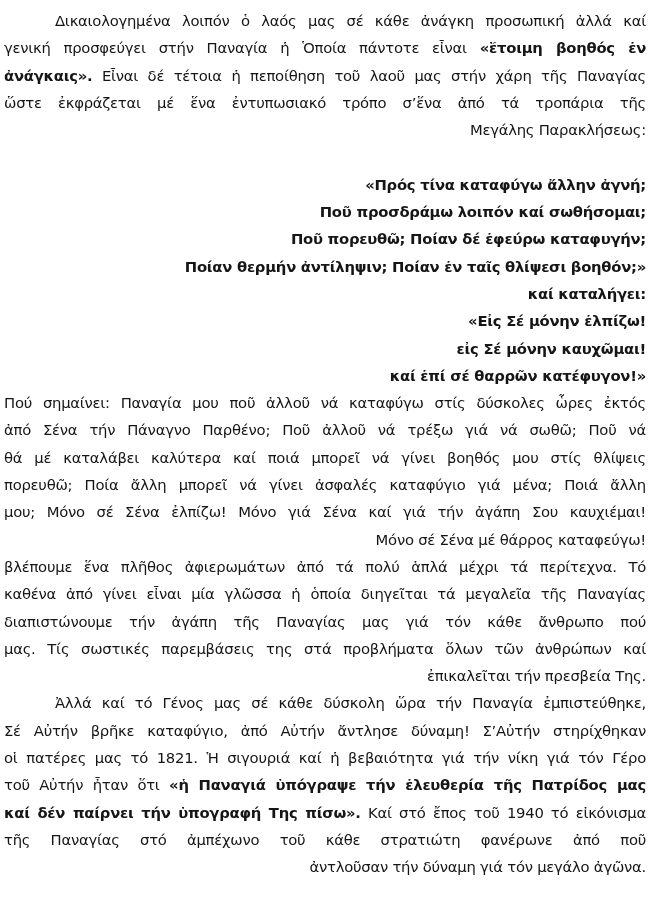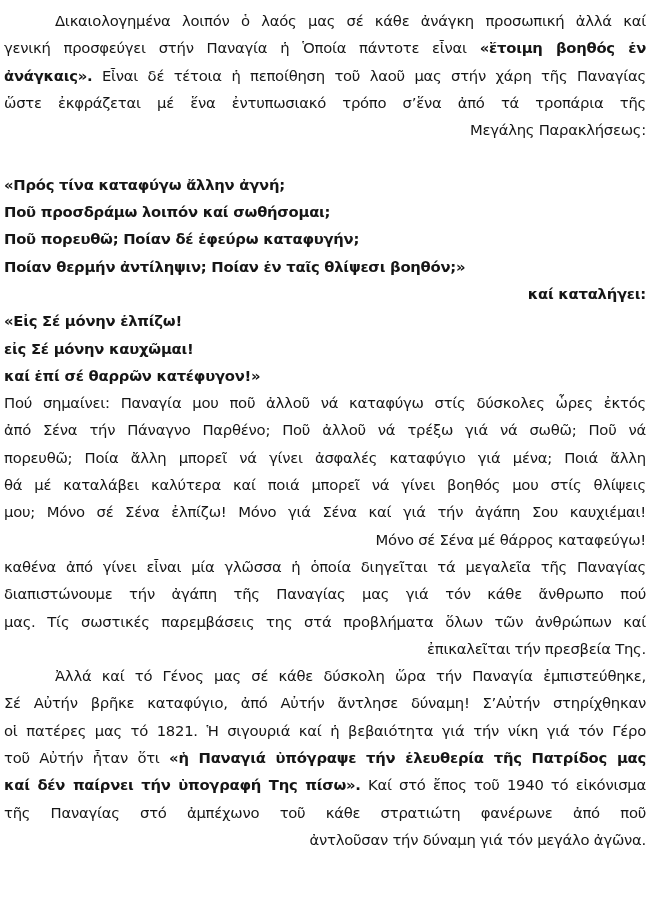--- a/index.html
+++ b/index.html
@@ -25,21 +25,21 @@
     line-height: 27.3px;
     letter-spacing: -0.25px;
     min-height: 27.3px;
     overflow: hidden;
   }
   .line.justify {
     text-align: justify;
     text-align-last: justify;
   }
   .line.left   { text-align: right; }
-  .line.center { text-align: left; }
+  .line.center { text-align: right; }
   .line.indent { text-indent: 51px; }
   .seg.bold { font-weight: bold; }
   .spacer { height: 27.3px; }
 </style>
 </head>
 <body>
 
 <div class="page" style="background: rgb(255, 255, 255); color: rgb(22, 22, 22);">
     <div class="block">
       <div class="line justify indent"><span class="seg">Δικαιολογημένα λοιπόν ὁ λαός μας σέ κάθε ἀνάγκη προσωπική ἀλλά καί</span></div>
@@ -59,26 +59,27 @@
       <div class="line left"><span class="seg bold">καί καταλήγει:</span></div>
     </div>
     <div class="block">
       <div class="line center"><span class="seg bold">«Εἰς Σέ μόνην ἐλπίζω!</span></div>
       <div class="line center"><span class="seg bold">εἰς Σέ μόνην καυχῶμαι!</span></div>
       <div class="line center"><span class="seg bold">καί ἐπί σέ θαρρῶν κατέφυγον!»</span></div>
     </div>
     <div class="block">
       <div class="line justify"><span class="seg">Πού σημαίνει: Παναγία μου ποῦ ἀλλοῦ νά καταφύγω στίς δύσκολες ὧρες ἐκτός</span></div>
       <div class="line justify"><span class="seg">ἀπό Σένα τήν Πάναγνο Παρθένο; Ποῦ ἀλλοῦ νά τρέξω γιά νά σωθῶ; Ποῦ νά</span></div>
+      <div class="line justify"><span class="seg">θά μέ καταλάβει καλύτερα καί ποιά μπορεῖ νά γίνει βοηθός μου στίς θλίψεις</span></div>
       <div class="line justify"><span class="seg">πορευθῶ; Ποία ἄλλη μπορεῖ νά γίνει ἀσφαλές καταφύγιο γιά μένα; Ποιά ἄλλη</span></div>
-      <div class="line justify"><span class="seg">θά μέ καταλάβει καλύτερα καί ποιά μπορεῖ νά γίνει βοηθός μου στίς θλίψεις</span></div>
       <div class="line justify"><span class="seg">μου; Μόνο σέ Σένα ἐλπίζω! Μόνο γιά Σένα καί γιά τήν ἀγάπη Σου καυχιέμαι!</span></div>
       <div class="line left"><span class="seg">Μόνο σέ Σένα μέ θάρρος καταφεύγω!</span></div>
     </div>
     <div class="block">
+      <div class="line justify"><span class="seg">βλέπουμε ἕνα πλῆθος ἀφιερωμάτων ἀπό τά πολύ ἁπλά μέχρι τά περίτεχνα. Τό</span></div>
       <div class="line justify"><span class="seg">καθένα ἀπό γίνει εἶναι μία γλῶσσα ἡ ὁποία διηγεῖται τά μεγαλεῖα τῆς Παναγίας</span></div>
       <div class="line justify"><span class="seg">διαπιστώνουμε τήν ἀγάπη τῆς Παναγίας μας γιά τόν κάθε ἄνθρωπο πού</span></div>
       <div class="line justify"><span class="seg">μας. Τίς σωστικές παρεμβάσεις της στά προβλήματα ὅλων τῶν ἀνθρώπων καί</span></div>
       <div class="line left"><span class="seg">ἐπικαλεῖται τήν πρεσβεία Της.</span></div>
     </div>
     <div class="block">
       <div class="line justify indent"><span class="seg">Ἀλλά καί τό Γένος μας σέ κάθε δύσκολη ὥρα τήν Παναγία ἐμπιστεύθηκε,</span></div>
       <div class="line justify"><span class="seg">Σέ Αὐτήν βρῆκε καταφύγιο, ἀπό Αὐτήν ἄντλησε δύναμη! Σ’Αὐτήν στηρίχθηκαν</span></div>
       <div class="line justify"><span class="seg">οἱ πατέρες μας τό 1821. Ἡ σιγουριά καί ἡ βεβαιότητα γιά τήν νίκη γιά τόν Γέρο</span></div>
       <div class="line justify"><span class="seg">τοῦ Αὐτήν ἦταν ὅτι </span><span class="seg bold">«ἡ Παναγιά ὑπόγραψε τήν ἐλευθερία τῆς Πατρίδος μας</span></div>

